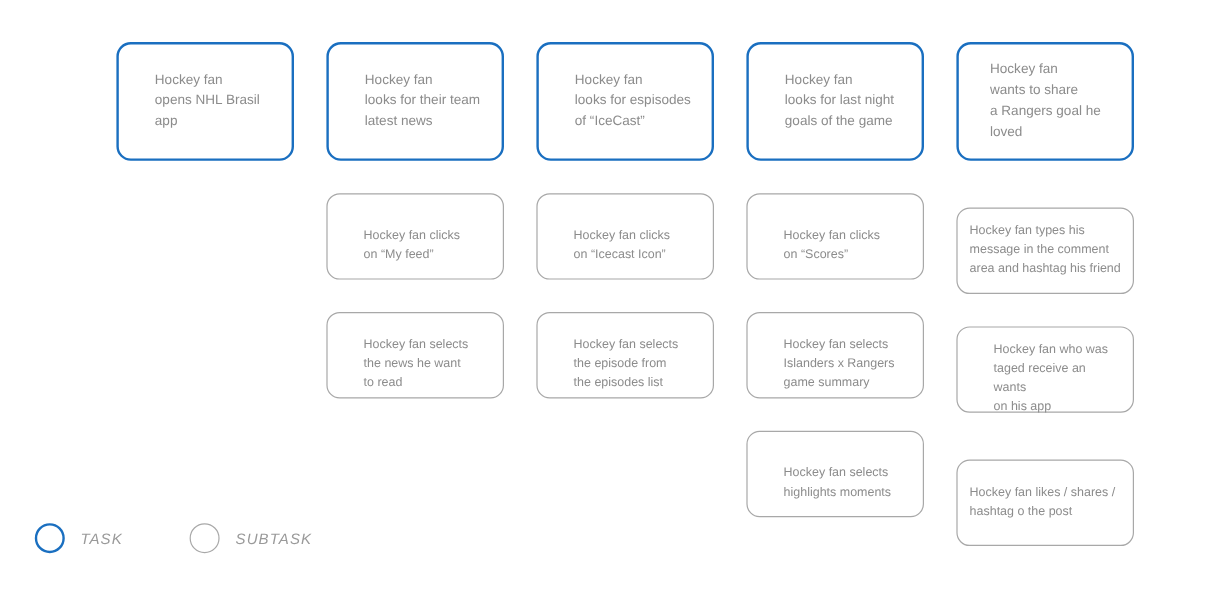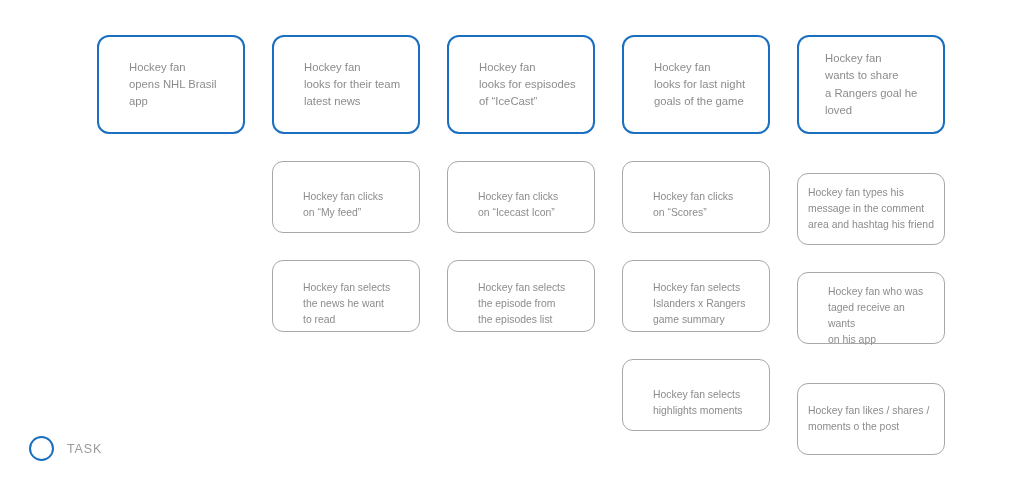--- a/index.html
+++ b/index.html
@@ -103,20 +103,21 @@
   .legend-dot.task-dot {
     border: 2.5px solid #1a6fc0;
   }
   .legend-dot.subtask-dot {
     border: 1.8px solid #a8a8a8;
   }
   .legend-label {
     font-size: 12.5px;
     letter-spacing: 0.9px;
     color: #9a9a9a;
+    font-style: italic;
   }
 </style>
 </head>
 <body>
 
 <div id="board">
 
   <div class="columns">
 
     <div class="column">
@@ -194,26 +195,30 @@
 message in the comment
 area and hashtag his friend</span>
       </div>
       <div class="card subtask">
         <span class="card-text">Hockey fan who was
 taged receive an wants
 on his app</span>
       </div>
       <div class="card subtask flush">
         <span class="card-text">Hockey fan likes / shares /
-moments o the post</span>
+hashtag o the post</span>
       </div>
     </div>
 
   </div>
 
   <div class="legend">
     <div class="legend-item">
       <span class="legend-dot task-dot"></span>
       <span class="legend-label">TASK</span>
     </div>
+    <div class="legend-item">
+      <span class="legend-dot subtask-dot"></span>
+      <span class="legend-label">SUBTASK</span>
+    </div>
   </div>
 
 </div>
 
 </body></html>

